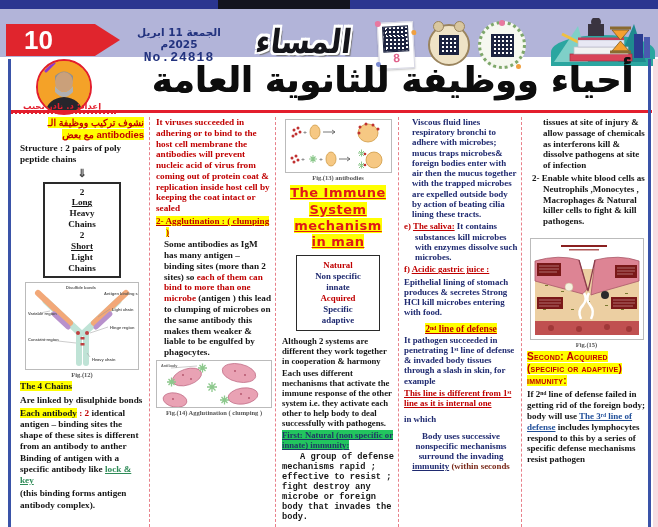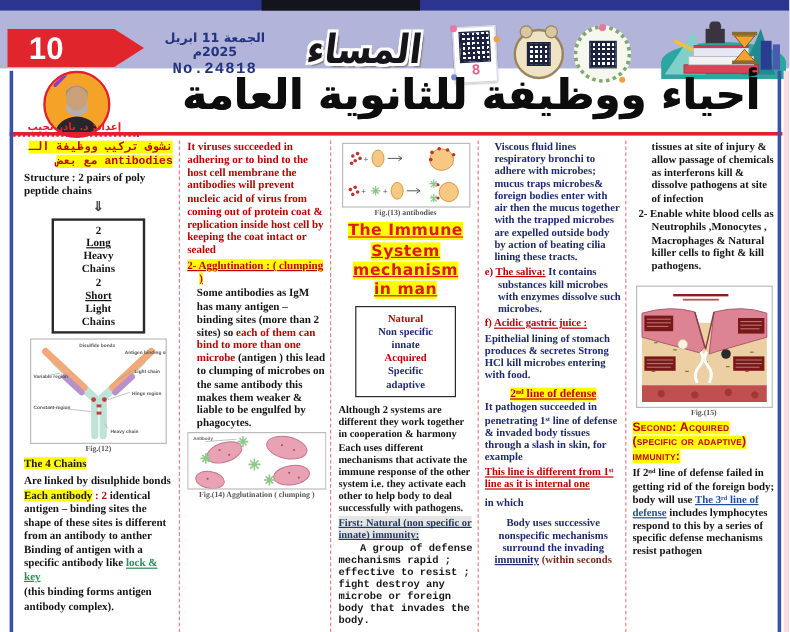--- a/index.html
+++ b/index.html
@@ -55,34 +55,34 @@
   .col{position:absolute;top:117px;height:410px;overflow:hidden;font-weight:bold;color:#151515;}
   .col1{left:20px;width:124px;font-size:9.2px;line-height:1.22;}
   .col2{left:156px;width:116px;font-size:9.2px;line-height:1.17;}
   .col3{left:282px;width:112px;font-size:8.7px;line-height:1.15;}
   .col4{left:404px;width:114px;font-size:8.9px;line-height:1.15;color:#1f2a70;}
   .col5{left:527px;width:119px;font-size:9px;line-height:1.2;}
   .p{margin:0 0 2px 0;}
   .red{color:#c00000;} .navy{color:#1f2a70;} .blue{color:#1f4e99;} .maroon{color:#7a2a1a;}
   .hl{background:#ffff00;} .u{text-decoration:underline;} .green{color:#2e8b57;}
   .center{text-align:center;}
-  .ar-intro{direction:rtl;font-family:Liberation Mono, monospace;font-size:9.5px;line-height:1.3;
+  .ar-intro{direction:rtl;font-family:Liberation Sans, sans-serif;font-size:9.5px;line-height:1.3;
       color:#c00000;margin-bottom:1px;}
   .ar-intro span{background:#ffff00;}
   .arrow{font-size:11px;color:#444;margin:0 0 1px 0;}
   .chainbox{width:70px;margin:0 auto 4px auto;border:2px solid #2a2a2a;padding:3px 2px;text-align:center;font-size:9.2px;line-height:1.18;}
   .fig{margin:2px 0 2px 0;}
   .fig svg{display:block;margin:0 auto;background:#fff;}
   .figcap{text-align:center;font-size:6.5px;color:#555;font-weight:bold;margin-top:1px;}
   .indent8{padding-left:8px;}
   .hang{padding-left:10px;text-indent:-10px;}
   .imt{white-space:pre-line;background:#ffff00;color:#e01818;font-size:13px;font-weight:bold;
       text-decoration:underline;font-family:"DejaVu Sans",sans-serif;letter-spacing:.5px;line-height:1.25;}
   .naturalbox{width:78px;margin:5px auto 5px auto;border:1.5px solid #2a2a2a;padding:4px 2px;font-size:8.8px;line-height:1.25;}
-  .firsthl{background:#e5e5e5;color:#1f3864;text-decoration:underline;}
+  .firsthl{background:#22c55e;color:#1f3864;text-decoration:underline;}
   .ti{text-indent:18px;font-family:Liberation Mono, monospace;}
   .item{padding-left:11px;text-indent:-11px;margin:0 0 2px 0;}
   .h2nd{font-size:9.6px;}
   .cont{padding-left:16px;}
   .item2{padding-left:16px;text-indent:-11px;}
   .sc{font-variant:small-caps;font-family:"Liberation Sans",sans-serif;font-size:10.2px;letter-spacing:.2px;}
   .spacer2{height:4px;} .spacer3{height:7px;}
 </style>
 </head>
 <body>

